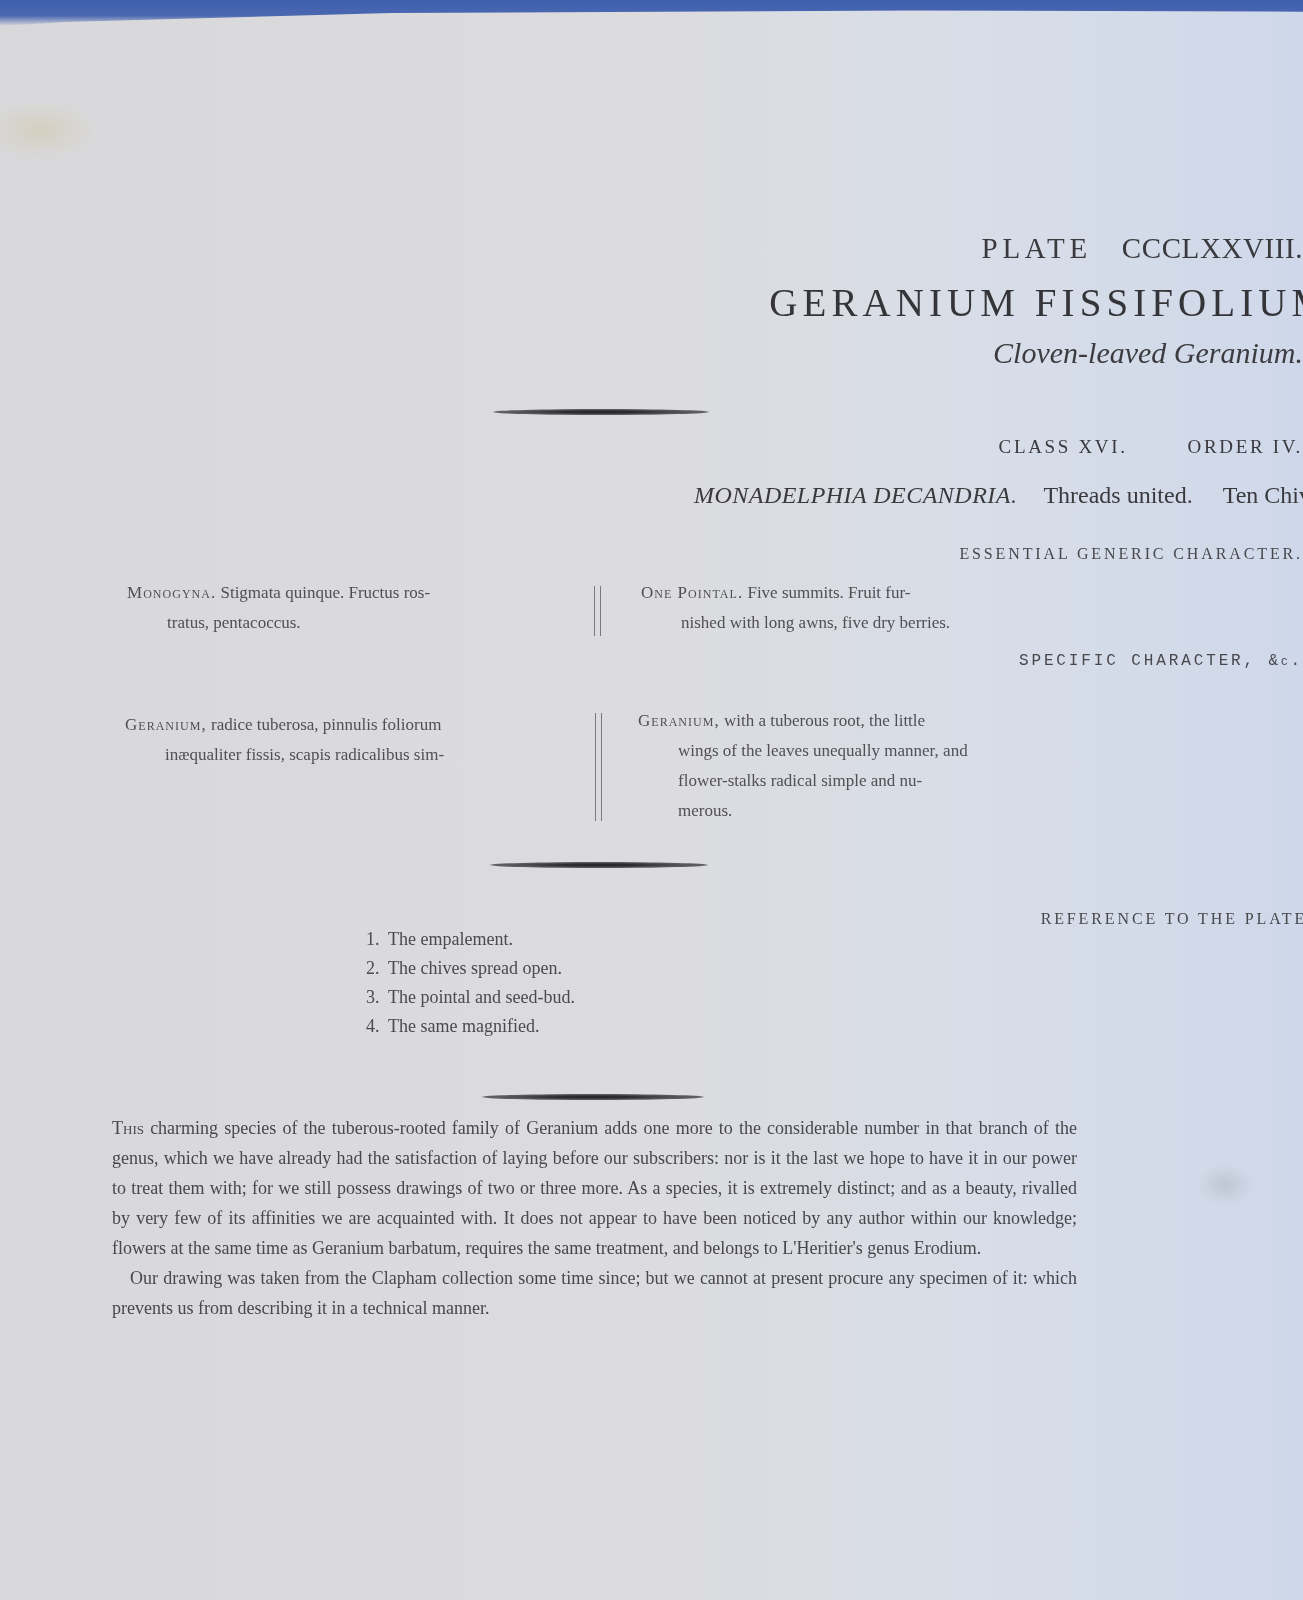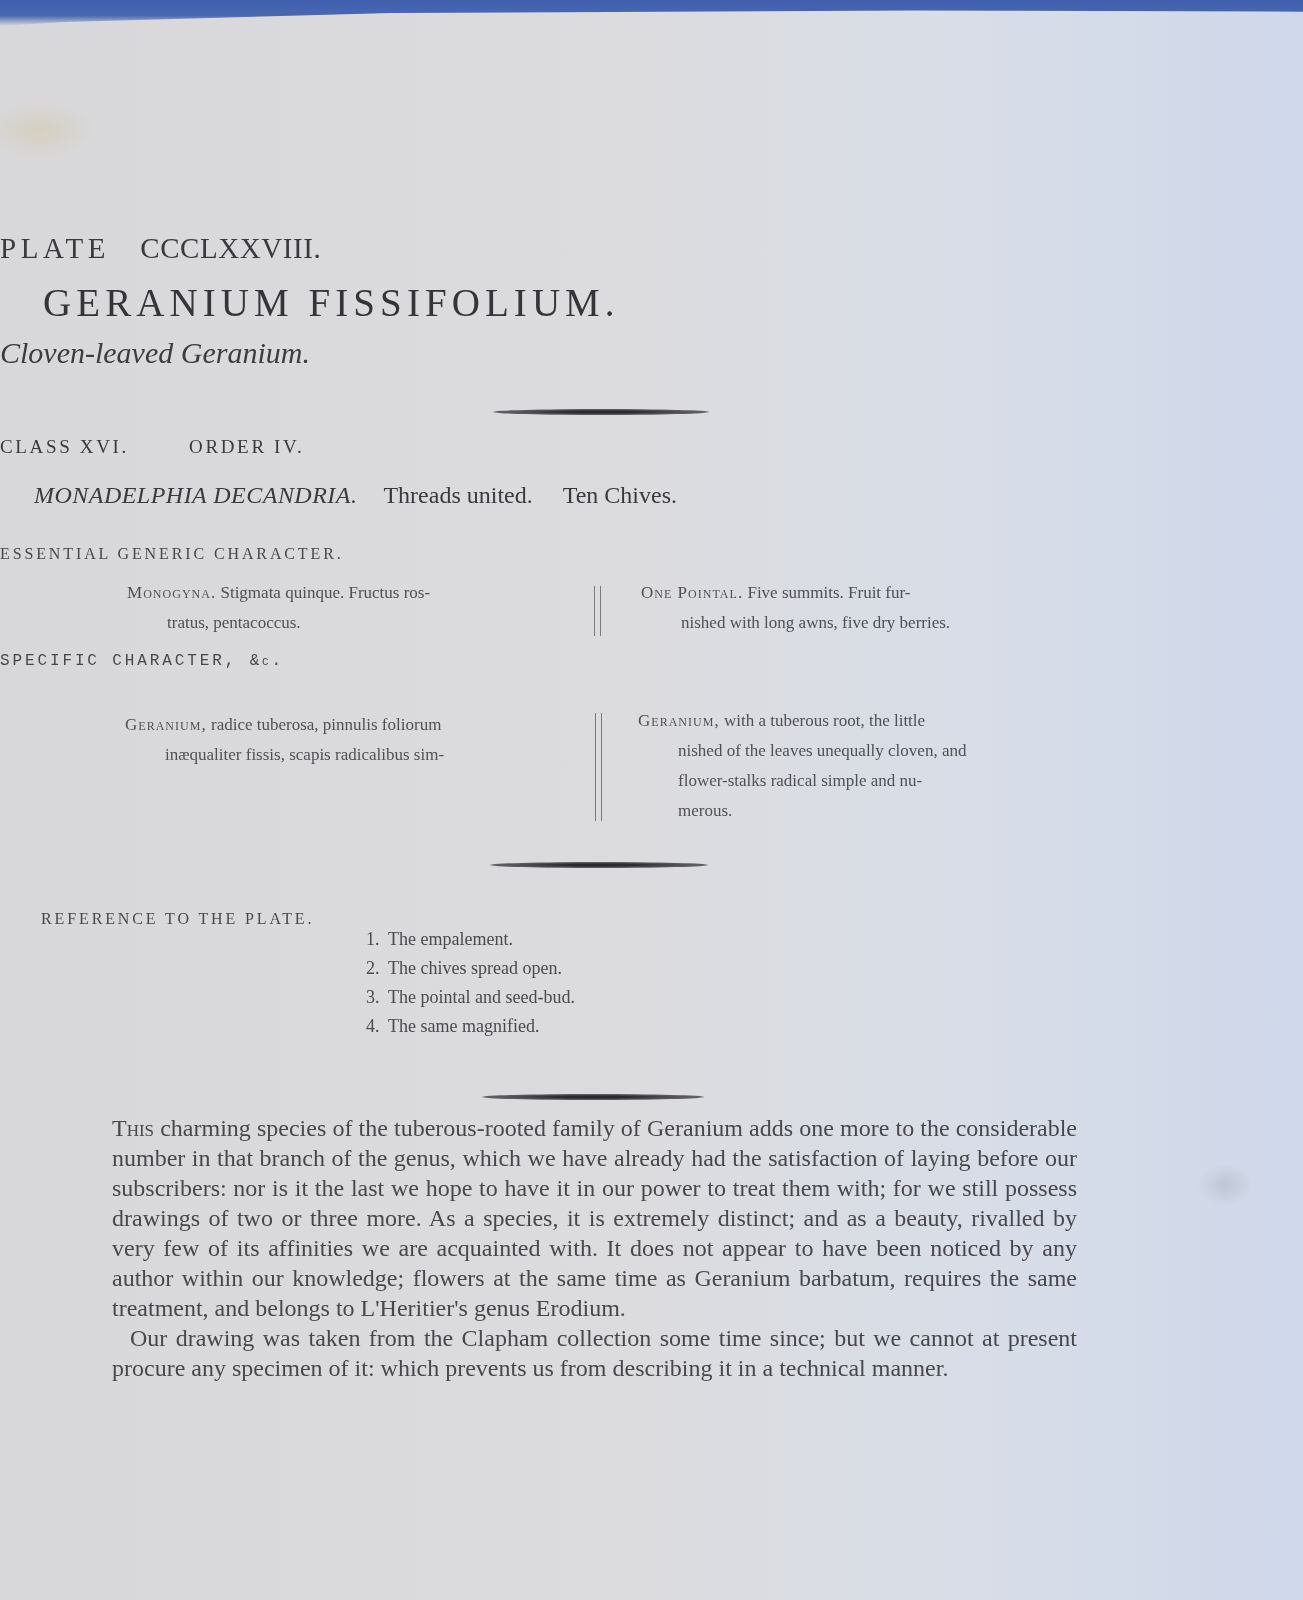--- a/index.html
+++ b/index.html
@@ -27,21 +27,21 @@
     .top-edge {
       position: absolute;
       left: 0; top: 0;
       width: 1303px; height: 26px;
       background: linear-gradient(180deg, #3f5fae 0%, #4a67b0 60%, rgba(80,104,170,0) 100%);
       clip-path: polygon(0 0, 100% 0, 100% 45%, 70% 40%, 30% 50%, 5% 85%, 0 100%);
     }
     .center {
       position: absolute;
       left: 0; width: 1303px;
-      text-align: left;
+      text-align: right;
     }
     .plate-no {
       top: 232px;
       font-size: 29px;
       letter-spacing: 0.16em;
       color: #3a3a3e;
     }
     .plate-no .roman { letter-spacing: 0.02em; margin-left: 30px; }
     .species {
       top: 280px;
@@ -105,21 +105,21 @@
       line-height: 29px;
       color: #4a4a4e;
       list-style: none;
       margin: 0; padding: 0;
     }
     .ref-list li span.num { display: inline-block; width: 22px; }
     .body-text {
       position: absolute;
       left: 112px; top: 1113px;
       width: 965px;
-      font-size: 24px;
+      font-size: 18px;
       line-height: 30px;
       color: #48484c;
       text-align: justify;
     }
     .body-text p { margin: 0; }
     .body-text p + p { text-indent: 18px; }
     .body-text .sc { font-variant: small-caps; }
   </style>
 </head>
 <body>
@@ -160,21 +160,21 @@
 
   <div class="col" style="left:125px; top:672px; width:432px;margin-top:38px;">
     <span class="lead">Geranium,</span>
     <span>radice tuberosa, pinnulis foliorum</span>
     <span class="cont">inæqualiter fissis, scapis radicalibus sim-</span>
   </div>
   <div class="divider" style="left:595px; top:713px; height:108px;"></div>
   <div class="col" style="left:638px; top:706px; width:439px;">
     <span class="lead">Geranium,</span>
     <span>with a tuberous root, the little</span>
-    <span class="cont">nished of the leaves unequally cloven, and</span>
+    <span class="cont">wings of the leaves unequally manner, and</span>
     <span class="cont">flower-stalks radical simple and nu-</span>
     <span class="cont">merous.</span>
   </div>
 
   <div class="rule" style="left:490px; top:862px; width:218px;"></div>
 
   <div class="center section-heading" style="top:910px; padding-left:30px; box-sizing:border-box;margin-left:11px;">REFERENCE TO THE PLATE.</div>
 
   <ul class="ref-list">
     <li><span class="num">1.</span><span>The empalement.</span></li>

